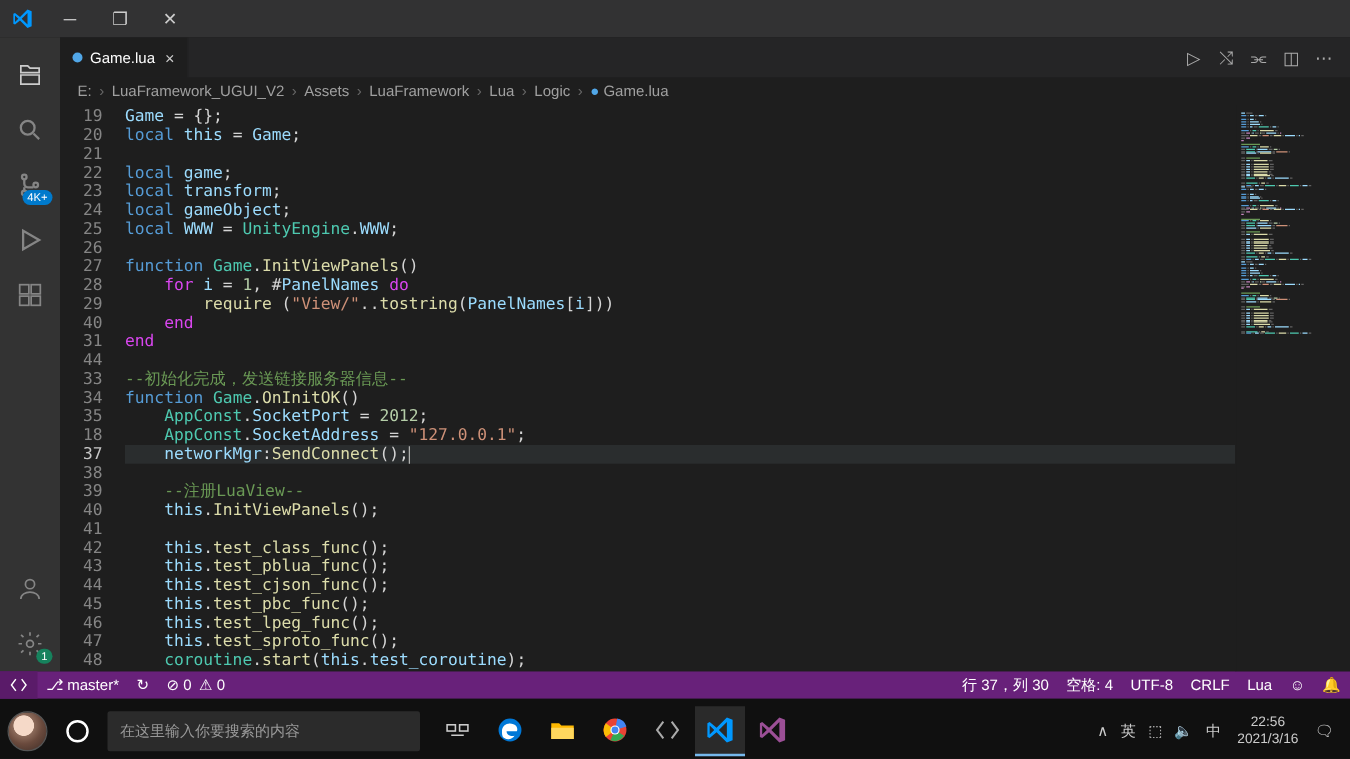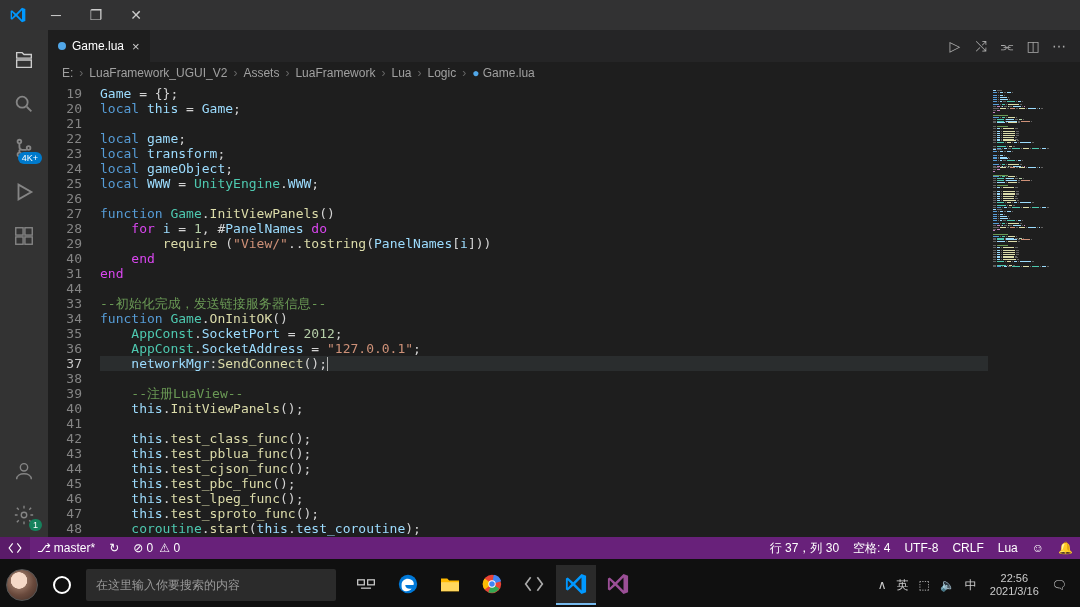--- a/index.html
+++ b/index.html
@@ -173,21 +173,21 @@
           <div class="line-no">26</div>
           <div class="line-no">27</div>
           <div class="line-no">28</div>
           <div class="line-no">29</div>
           <div class="line-no">40</div>
           <div class="line-no">31</div>
           <div class="line-no">44</div>
           <div class="line-no">33</div>
           <div class="line-no">34</div>
           <div class="line-no">35</div>
-          <div class="line-no">36</div>
+          <div class="line-no">18</div>
           <div class="line-no hl">37</div>
           <div class="line-no">38</div>
           <div class="line-no">39</div>
           <div class="line-no">40</div>
           <div class="line-no">41</div>
           <div class="line-no">42</div>
           <div class="line-no">43</div>
           <div class="line-no">44</div>
           <div class="line-no">45</div>
           <div class="line-no">46</div>

